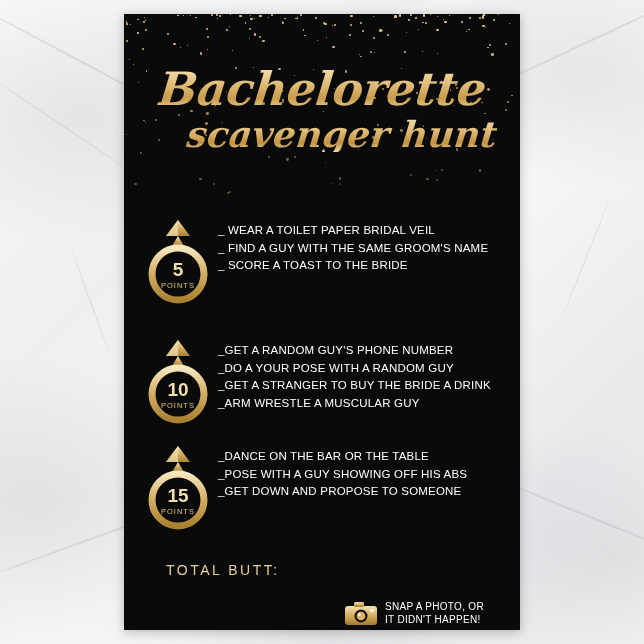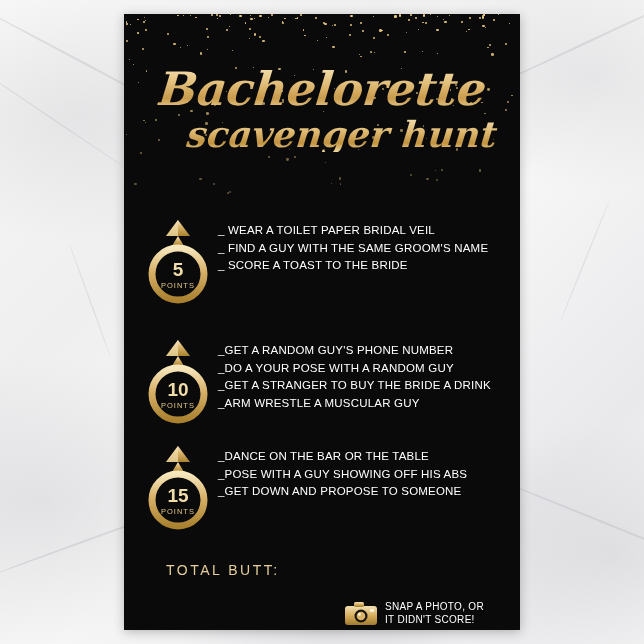--- a/index.html
+++ b/index.html
@@ -498,18 +498,18 @@
           <rect x="1" y="6" width="32" height="19" rx="3" fill="url(#gc)"></rect>
           <rect x="10" y="2" width="10" height="5" rx="1.5" fill="url(#gc)"></rect>
           <circle cx="17" cy="16" r="6.5" fill="#1a1508"></circle>
           <circle cx="17" cy="16" r="4.3" fill="#d9b36a"></circle>
           <circle cx="15.4" cy="14.4" r="1.4" fill="#fdf3da"></circle>
           <rect x="26" y="9" width="4" height="3" rx="1" fill="#fdf3da"></rect>
         </svg>
       </span>
       <span class="lines">
         <span>SNAP A PHOTO, OR</span><br>
-        <span>IT DIDN'T SCORE!</span>
+        <span>IT DIDN'T HAPPEN!</span>
       </span>
     </div>
 
   </div>
 </div>
 
 </body></html>

